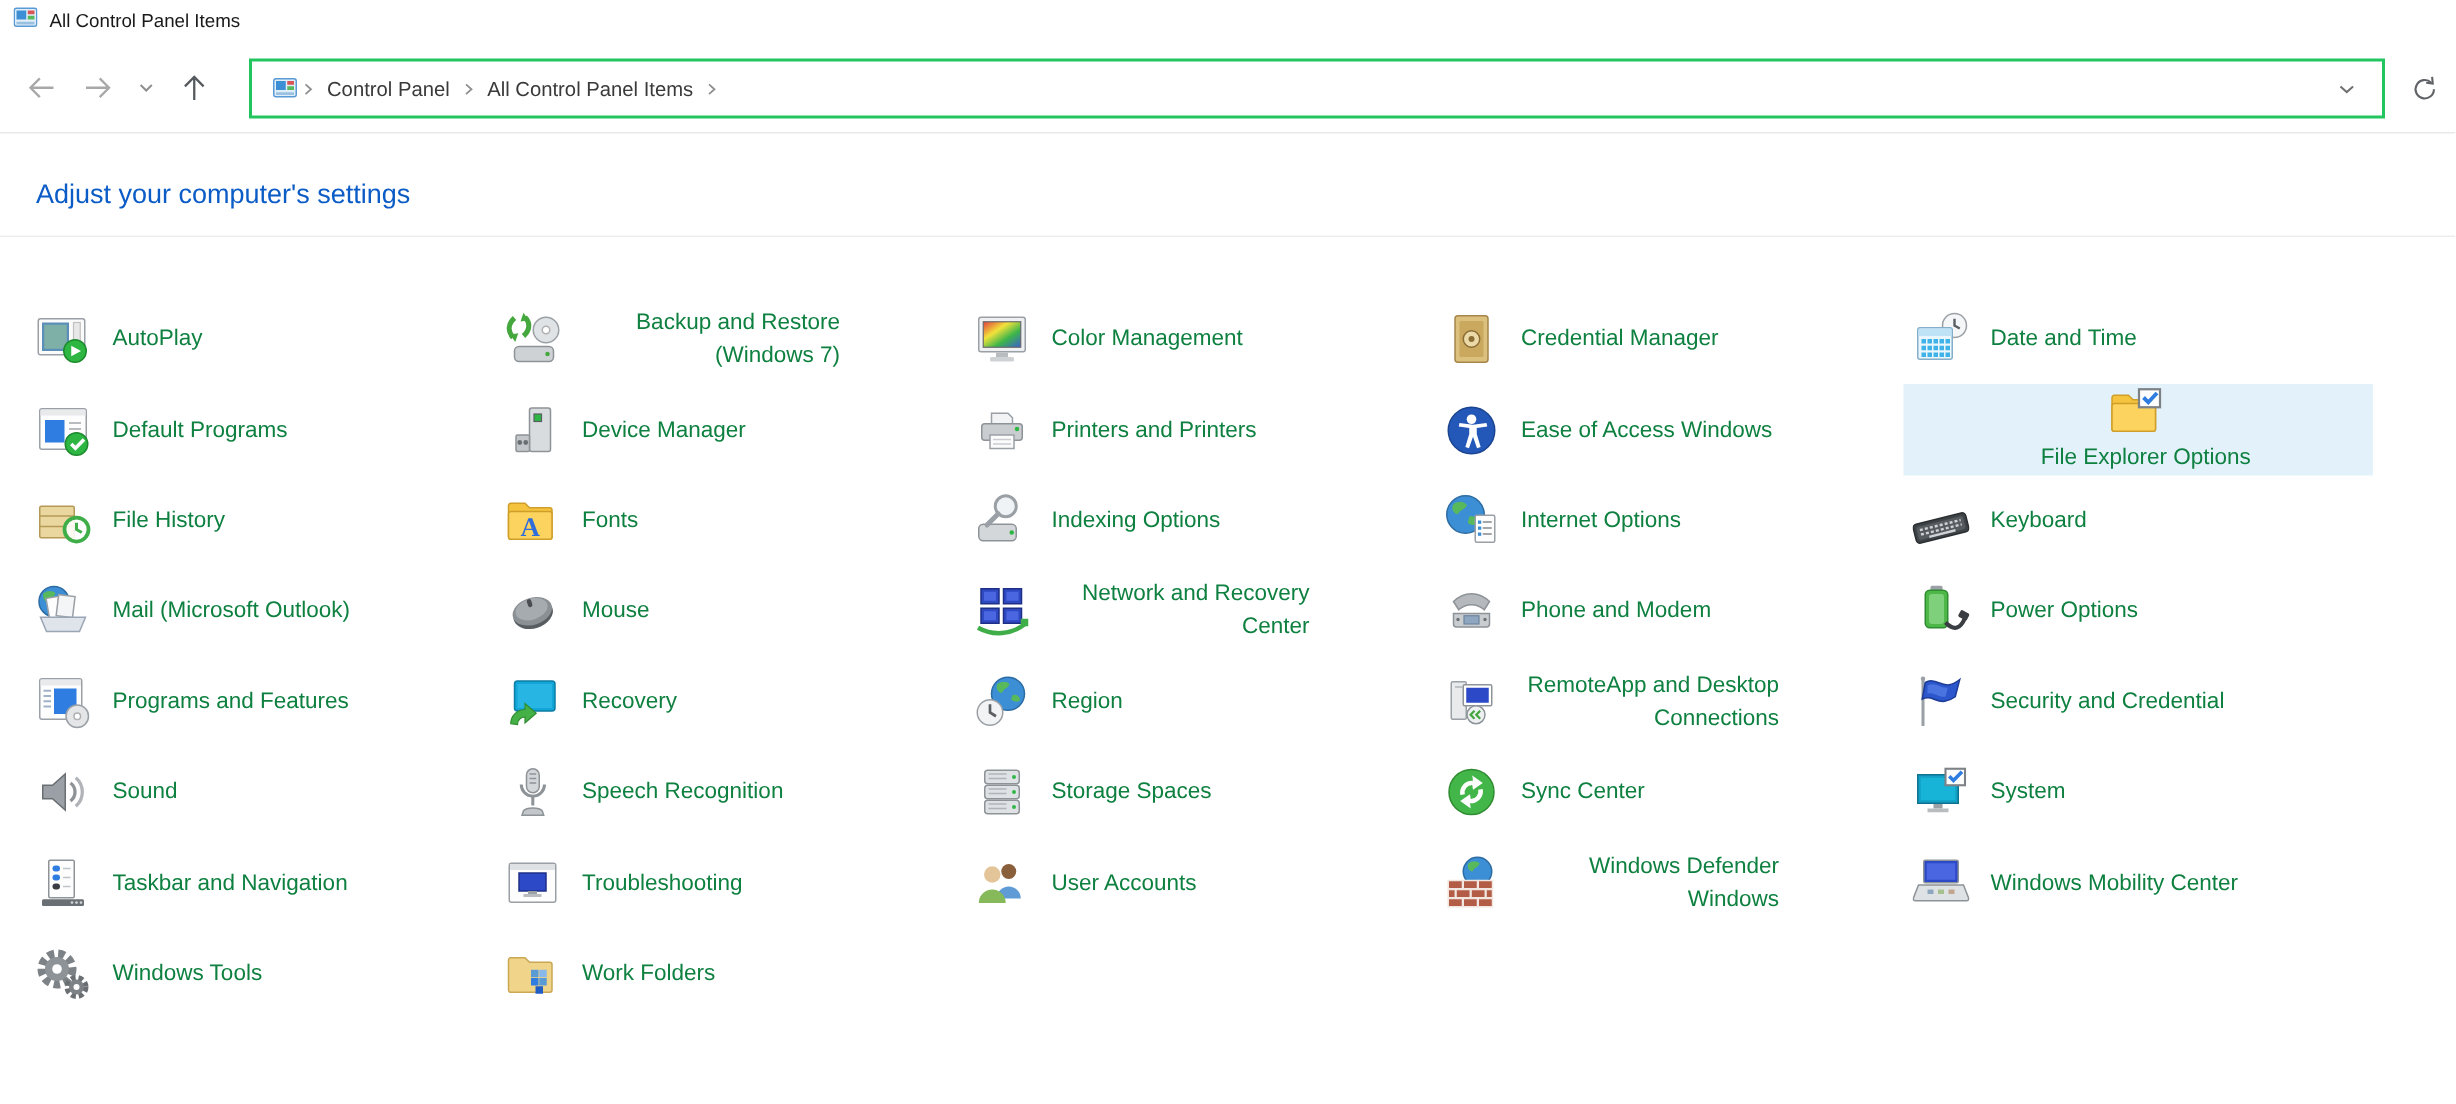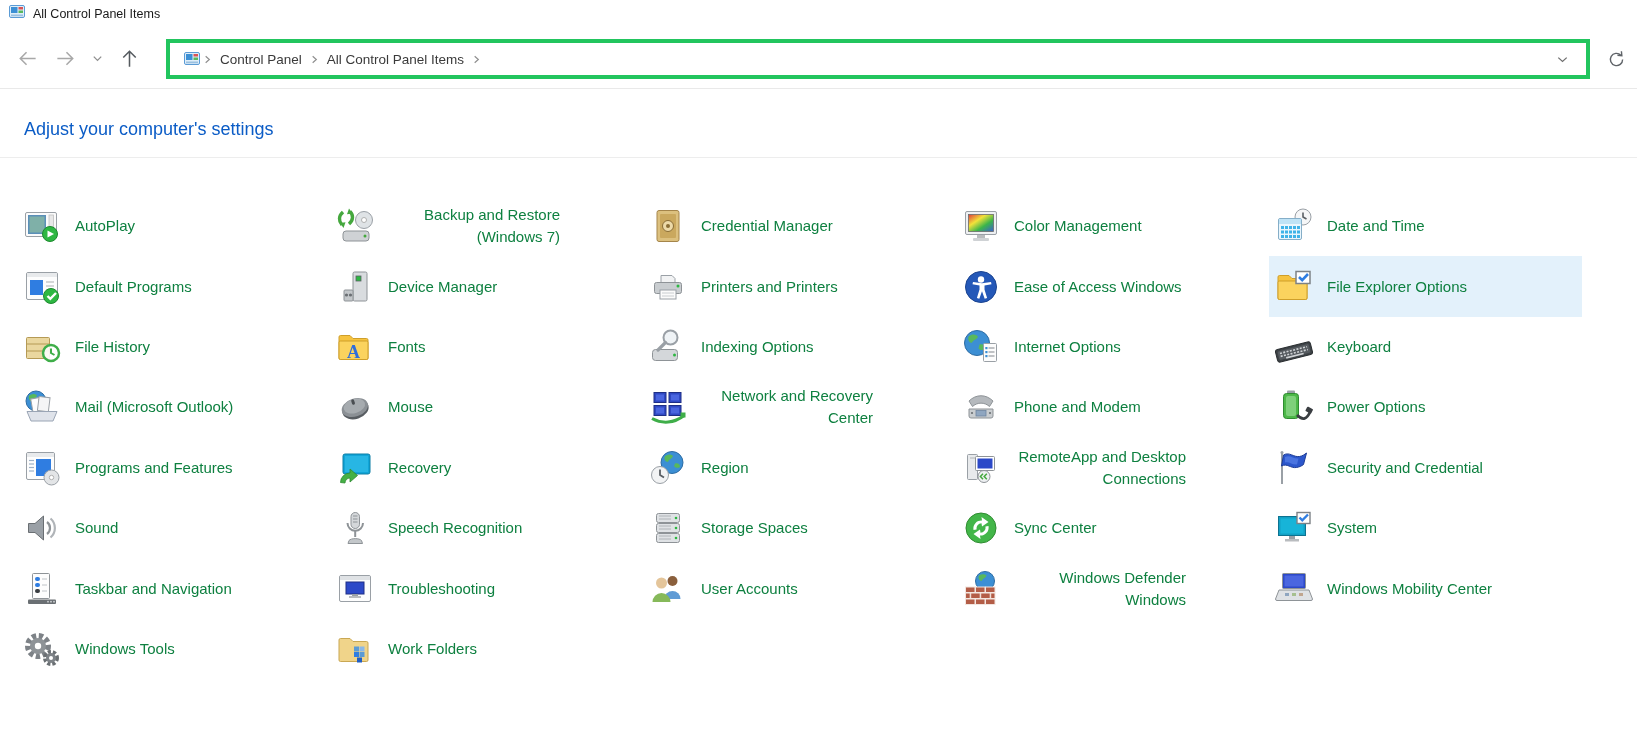--- a/index.html
+++ b/index.html
@@ -8,34 +8,34 @@
     font-family:"Liberation Sans",sans-serif;-webkit-font-smoothing:antialiased;
   }
   .titlebar{height:28px;display:flex;align-items:center;gap:8px;padding-left:9px;}
   .titlebar .title{font-size:12.5px;color:#191919;}
   .toolbar{height:60px;position:relative;border-bottom:1px solid #e9e9e9;background:#fff;}
   .navbtns{position:absolute;left:8px;top:0;height:60px;display:flex;align-items:center;}
   .navbtn{width:38px;height:38px;border:none;background:transparent;display:flex;align-items:center;justify-content:center;padding:0;cursor:default;}
   .navbtn.small{width:26px;}
   .addressbar{
     position:absolute;left:166px;top:11px;width:1424px;height:40px;box-sizing:border-box;
-    border:4px solid #22c55e;background:#fff;display:flex;align-items:center;padding:0 10px 0 14px;
+    border:2px solid #22c55e;background:#fff;display:flex;align-items:center;padding:0 10px 0 14px;
   }
   .crumb{font-size:13.5px;color:#3a3a3a;padding:0 5px;white-space:nowrap;}
   .crumbsep{display:flex;align-items:center;padding:0 2px;}
   .addr-chevron{margin-left:auto;display:flex;align-items:center;padding:0 6px;}
   .refreshbtn{position:absolute;left:1598px;top:11px;width:36px;height:40px;border:none;background:transparent;display:flex;align-items:center;justify-content:center;padding:0;}
   .headerrow{padding:30px 10px 17px 24px;border-bottom:1px solid #ededed;}
   .heading{font-size:18px;color:var(--heading-color,#0b5cc6);}
   .grid{
     margin:38px 0 0 17px;display:grid;
     grid-template-columns:repeat(5,313px);grid-auto-rows:60.4px;text-align:right;
   }
   .cell{display:flex;align-items:center;padding:0 10px 0 6px;box-sizing:border-box;cursor:default;}
-  .cell.highlighted{background:var(--highlight-color,#e3f1fb);}
+  .cell.highlighted{background:var(--highlight-color,#e3f1fb);flex-direction:column;}
   .icon{width:38px;height:38px;flex:none;display:flex;align-items:center;justify-content:center;}
   .icon svg{display:block;}
   .label{margin-left:14px;font-size:15px;line-height:22px;color:var(--link-color,#0e8040);max-width:172px;}
 </style>
 </head>
 <body>
 
 <div class="app">
 
   <div class="titlebar">
@@ -148,47 +148,47 @@
             <rect x="7" y="24" width="26" height="10" rx="3" fill="#cfd2d5" stroke="#8e9397"></rect>
             <circle cx="29" cy="29" r="1.5" fill="#45a83e"></circle>
           </svg>
         </span>
     <span class="label">Backup and Restore (Windows 7)</span>
   </div>
 
   <div class="cell">
     <span class="icon">
           <svg viewBox="0 0 38 38" width="38" height="38">
-            <rect x="8" y="3.5" width="22" height="31" rx="2" fill="#dcc07e" stroke="#a5854a"></rect>
-            <rect x="11" y="7" width="16" height="24" rx="1" fill="#caa85e"></rect>
-            <circle cx="19" cy="19" r="5.5" fill="#ecd9a8" stroke="#8a6d35"></circle>
-            <circle cx="19" cy="19" r="2" fill="#8a6d35"></circle>
-          </svg>
-        </span>
-    <span class="label">Credential Manager</span>
-  </div>
-
-  <div class="cell">
-    <span class="icon">
-          <svg viewBox="0 0 38 38" width="38" height="38">
             <defs>
               <linearGradient id="ic-cm" x1="0" y1="0" x2="1" y2="1">
                 <stop offset="0" stop-color="#e23c3c"></stop>
                 <stop offset="0.35" stop-color="#f2e23a"></stop>
                 <stop offset="0.65" stop-color="#3cb54a"></stop>
                 <stop offset="1" stop-color="#3b5fd0"></stop>
               </linearGradient>
             </defs>
             <rect x="3.5" y="4.5" width="31" height="23" rx="1.5" fill="#eef0f2" stroke="#9aa0a6"></rect>
             <rect x="6.5" y="7.5" width="25" height="17" fill="url(#ic-cm)" stroke="#6a6a6a" stroke-width="0.8"></rect>
             <rect x="15" y="28" width="8" height="3" fill="#b9bcbf"></rect>
             <rect x="11" y="31" width="16" height="3" rx="1" fill="#cfd2d5"></rect>
           </svg>
         </span>
     <span class="label">Color Management</span>
+  </div>
+
+  <div class="cell">
+    <span class="icon">
+          <svg viewBox="0 0 38 38" width="38" height="38">
+            <rect x="8" y="3.5" width="22" height="31" rx="2" fill="#dcc07e" stroke="#a5854a"></rect>
+            <rect x="11" y="7" width="16" height="24" rx="1" fill="#caa85e"></rect>
+            <circle cx="19" cy="19" r="5.5" fill="#ecd9a8" stroke="#8a6d35"></circle>
+            <circle cx="19" cy="19" r="2" fill="#8a6d35"></circle>
+          </svg>
+        </span>
+    <span class="label">Credential Manager</span>
   </div>
 
   <div class="cell">
     <span class="icon">
           <svg viewBox="0 0 38 38" width="38" height="38">
             <circle cx="28" cy="10" r="8" fill="#f5f6f7" stroke="#9aa0a6"></circle>
             <path d="M28 5.5 V10 L31.5 12" stroke="#5a5f64" stroke-width="1.6" fill="none"></path>
             <rect x="3.5" y="11.5" width="23" height="21" rx="1.5" fill="#eaf6fd" stroke="#85aec8"></rect>
             <rect x="4" y="12" width="22" height="5" fill="#bfe3f6"></rect>
             <g fill="#3fb3e8">

